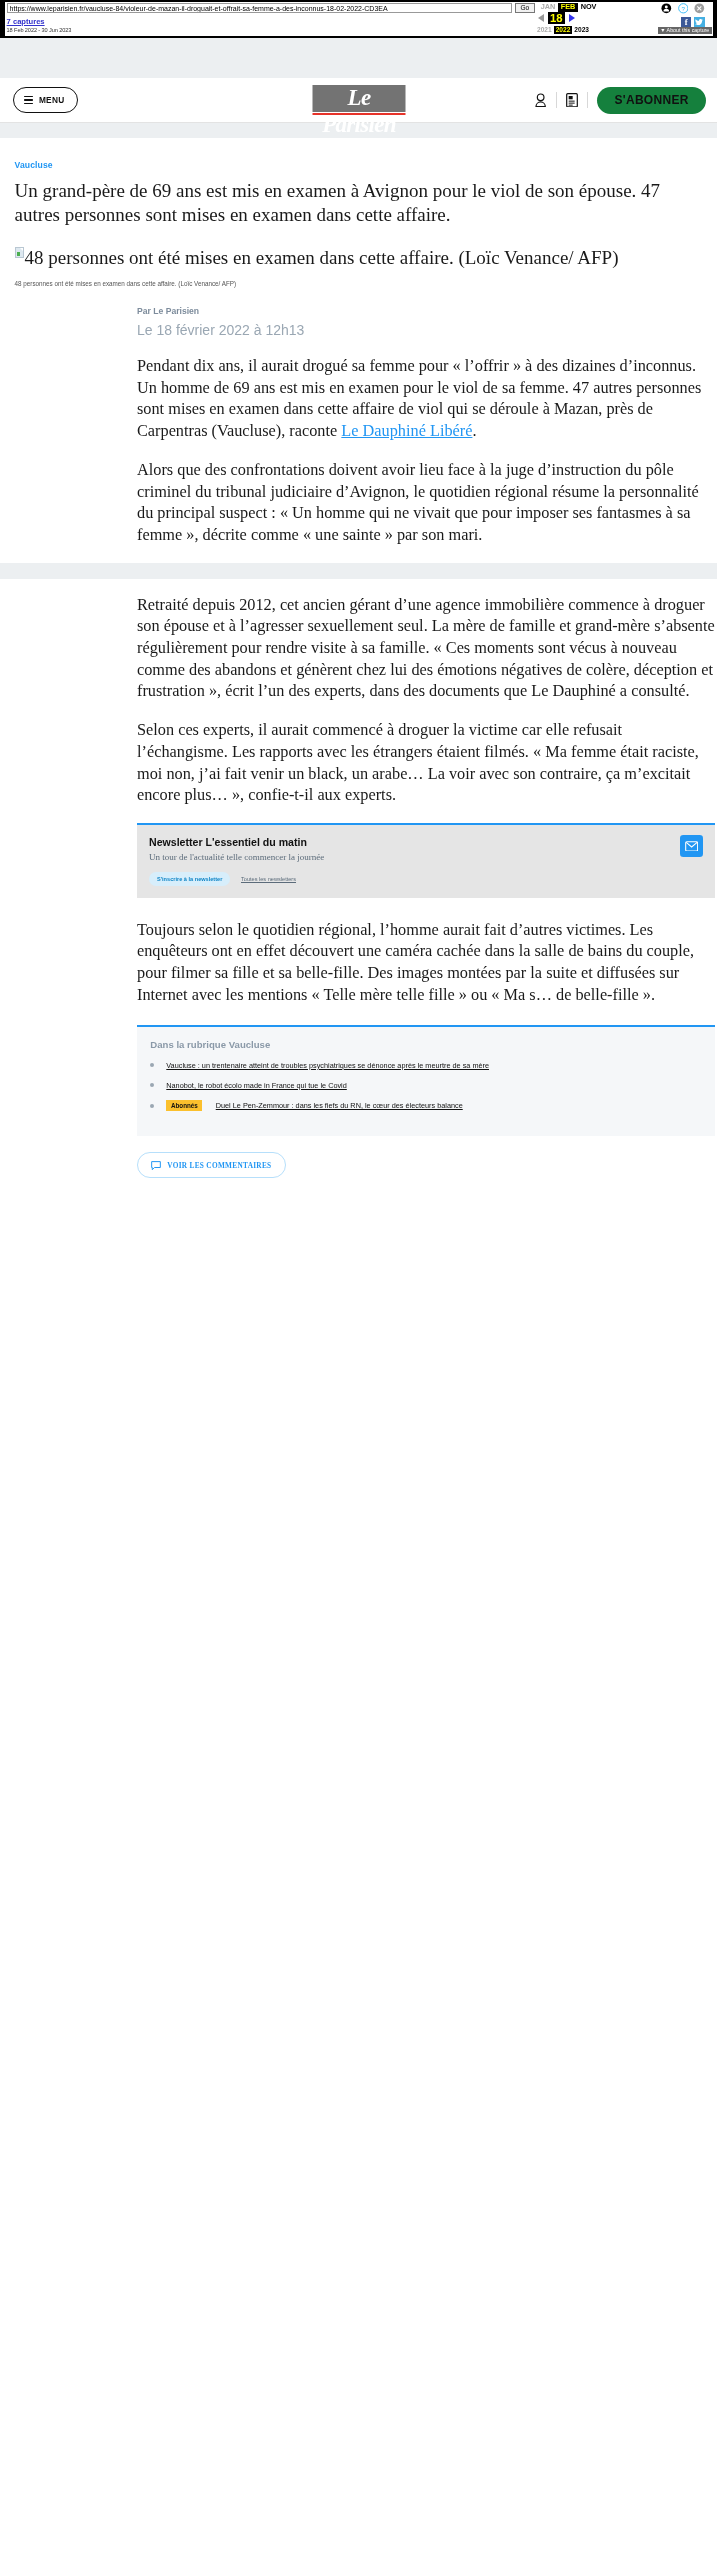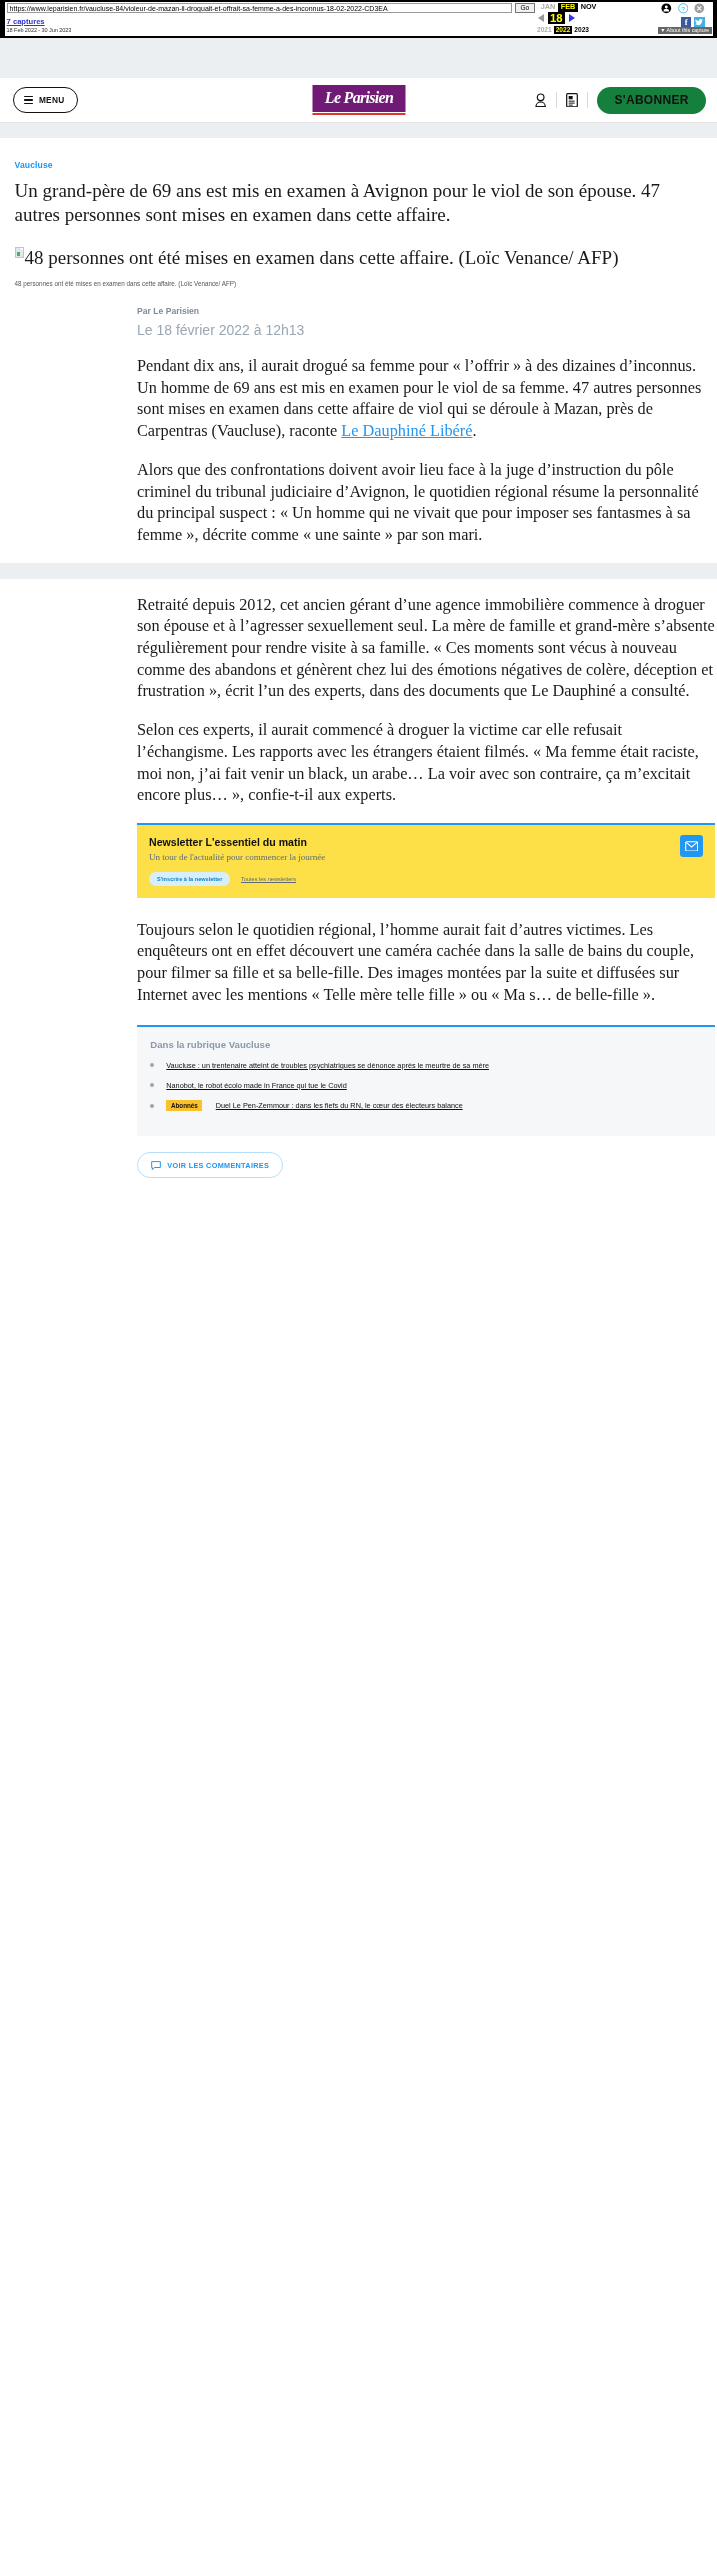--- a/index.html
+++ b/index.html
@@ -99,22 +99,22 @@
     background:#fff; cursor:pointer;
   }
   .burger { display:flex; flex-direction:column; justify-content:center; gap:2px; width:9.3px;}
   .burger i { display:block; height:1.3px; background:#111; border-radius:0.7px; }
   .menu-label { font-size:8.3px; font-weight:bold; letter-spacing:0.3px; color:#111; }
   .logo-wrap {
     position:absolute; left:50%; transform:translateX(-50%); top:7.3px;
     width:93px; text-align:center;
   }
   .logo-box {
-    background:#701a75; color:#fff; font-family:"Liberation Serif", serif;
-    font-style:italic; font-weight:bold; font-size:16px; line-height:26.6px;
+    background:#737373; color:#fff; font-family:"Liberation Serif", serif;
+    font-style:italic; font-weight:bold; font-size:23px; line-height:26.6px;
     letter-spacing:-0.7px; height:26.6px;
   }
   .logo-rule { height:2.3px; background:#e63329; margin-top:1.3px; width:100%; }
   .header-right {
     margin-left:auto; margin-right:12px; display:flex; align-items:center; gap:0;
   }
   .hr-icon { width:30.5px; display:flex; align-items:center; justify-content:center; cursor:pointer;}
   .hr-sep { width:0.7px; height:16px; background:#d8d8d8; }
   .subscribe-btn {
     background:#15803d; color:#111; font-size:12px; font-weight:bold; letter-spacing:0.3px;
@@ -161,21 +161,21 @@
   .body-col a.inline-link { color:#2196f3; text-decoration:underline; }
   .sub-head {
     font-family:"Liberation Sans", sans-serif;
     font-size:12.6px; font-weight:bold; color:#111; margin:0 0 14.6px 0; line-height:1.3;
   }
 
   .band-grey-mid { background:#eceff1; height:16px; }
 
   
   .newsletter {
-    border-top:2px solid #2196f3; background:#fde047;
+    border-top:2px solid #2196f3; background:#e5e5e5;
     margin:5.3px 0 21px 0; padding:10.6px 12px 12px 12px; position:relative;
   }
   .nl-title { font-size:10.6px; font-weight:bold; color:#111; margin:0 0 4.6px 0; }
   .nl-sub { font-size:9px; color:#5b6b7a; margin:0 0 9.3px 0; font-family:"Liberation Serif",serif;}
   .nl-actions { display:flex; gap:10.6px; align-items:center;}
   .nl-btn {
     background:#d7eefb; color:#0d84c6; font-size:5.6px; font-weight:bold;
     border:none; border-radius:9.3px; padding:4px 8px; cursor:pointer;
     font-family:"Liberation Sans", sans-serif;
   }
@@ -198,21 +198,21 @@
   .rub-list a { color:#111; text-decoration:underline; font-size:7.3px; }
   .tag-abonnes {
     background:#fbc02d; color:#111; font-size:6.3px; font-weight:bold;
     padding:2px 4.6px; margin-right:1.3px;
   }
   .comments-btn {
     display:inline-flex; align-items:center; gap:6px;
     border:1px solid #b6dffb; border-radius:14.6px; background:#fff;
     color:#2196f3; font-size:7.3px; font-weight:bold; letter-spacing:0.3px;
     padding:7.3px 13.3px; margin:16px 0 20px 0; cursor:pointer;
-    font-family:Liberation Sans, sans-serif;
+    font-family:Liberation Serif, serif;
     justify-content:center;
   }
 </style>
 </head>
 <body>
 
 <div id="wm-bar">
   <div class="wm-left-rule"></div>
   <div class="wm-right-rule"></div>
 
@@ -337,21 +337,21 @@
 
 <div class="body-col" style="padding-top:14.6px;">
 
 
   <p class="para">Retraité depuis 2012, cet ancien gérant d’une agence immobilière commence à droguer son épouse et à l’agresser sexuellement seul. La mère de famille et grand-mère s’absente régulièrement pour rendre visite à sa famille. « Ces moments sont vécus à nouveau comme des abandons et génèrent chez lui des émotions négatives de colère, déception et frustration », écrit l’un des experts, dans des documents que Le Dauphiné a consulté.</p>
   <p class="para">Selon ces experts, il aurait commencé à droguer la victime car elle refusait l’échangisme. Les rapports avec les étrangers étaient filmés. « Ma femme était raciste, moi non, j’ai fait venir un black, un arabe… La voir avec son contraire, ça m’excitait encore plus… », confie-t-il aux experts.</p>
 
   
   <div class="newsletter">
     <div class="nl-title">Newsletter L'essentiel du matin</div>
-    <div class="nl-sub">Un tour de l'actualité pour commencer la journée</div>
+    <div class="nl-sub">Un tour de l'actualité telle commencer la journée</div>
     <div class="nl-actions">
       <button class="nl-btn">S'inscrire à la newsletter</button>
       <a class="nl-link">Toutes les newsletters</a>
     </div>
     <div class="nl-badge">
       <svg width="13.3" height="10.6" viewBox="0 0 20 16">
         <rect x="1" y="1" width="18" height="14" rx="1.5" fill="none" stroke="#fff" stroke-width="1.6"></rect>
         <path d="M1.8 2 L10 9 L18.2 2" fill="none" stroke="#fff" stroke-width="1.6"></path>
       </svg>
     </div>

